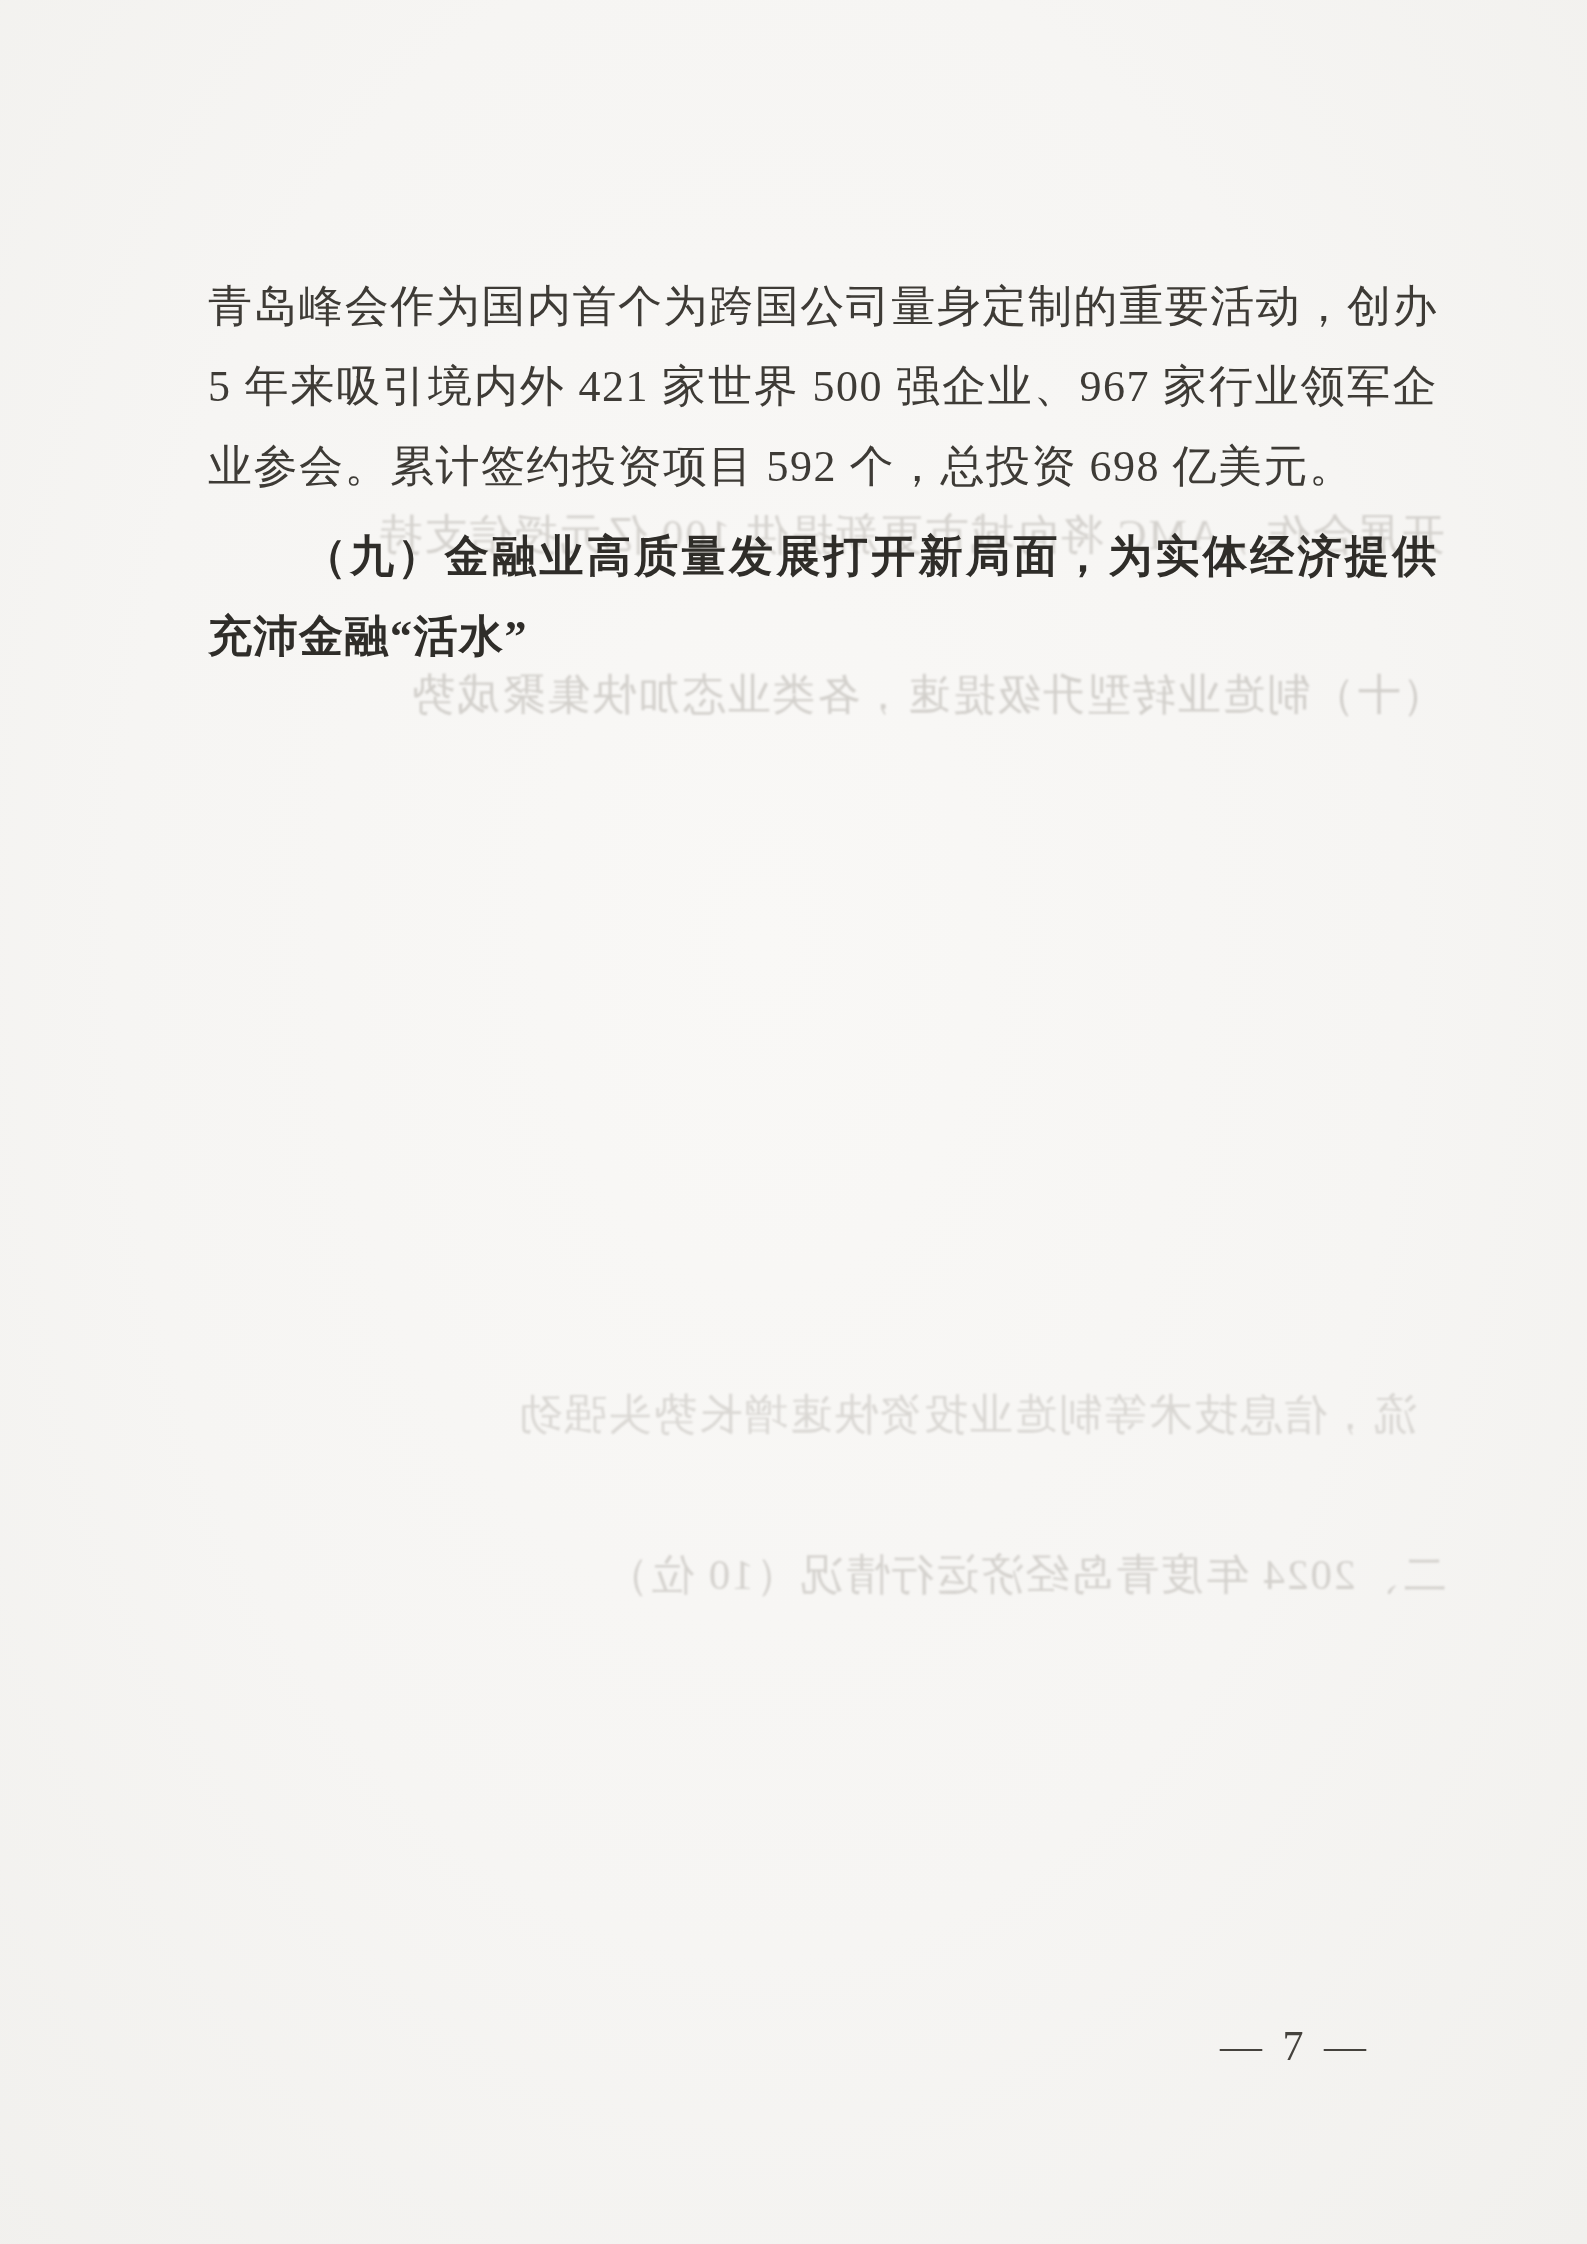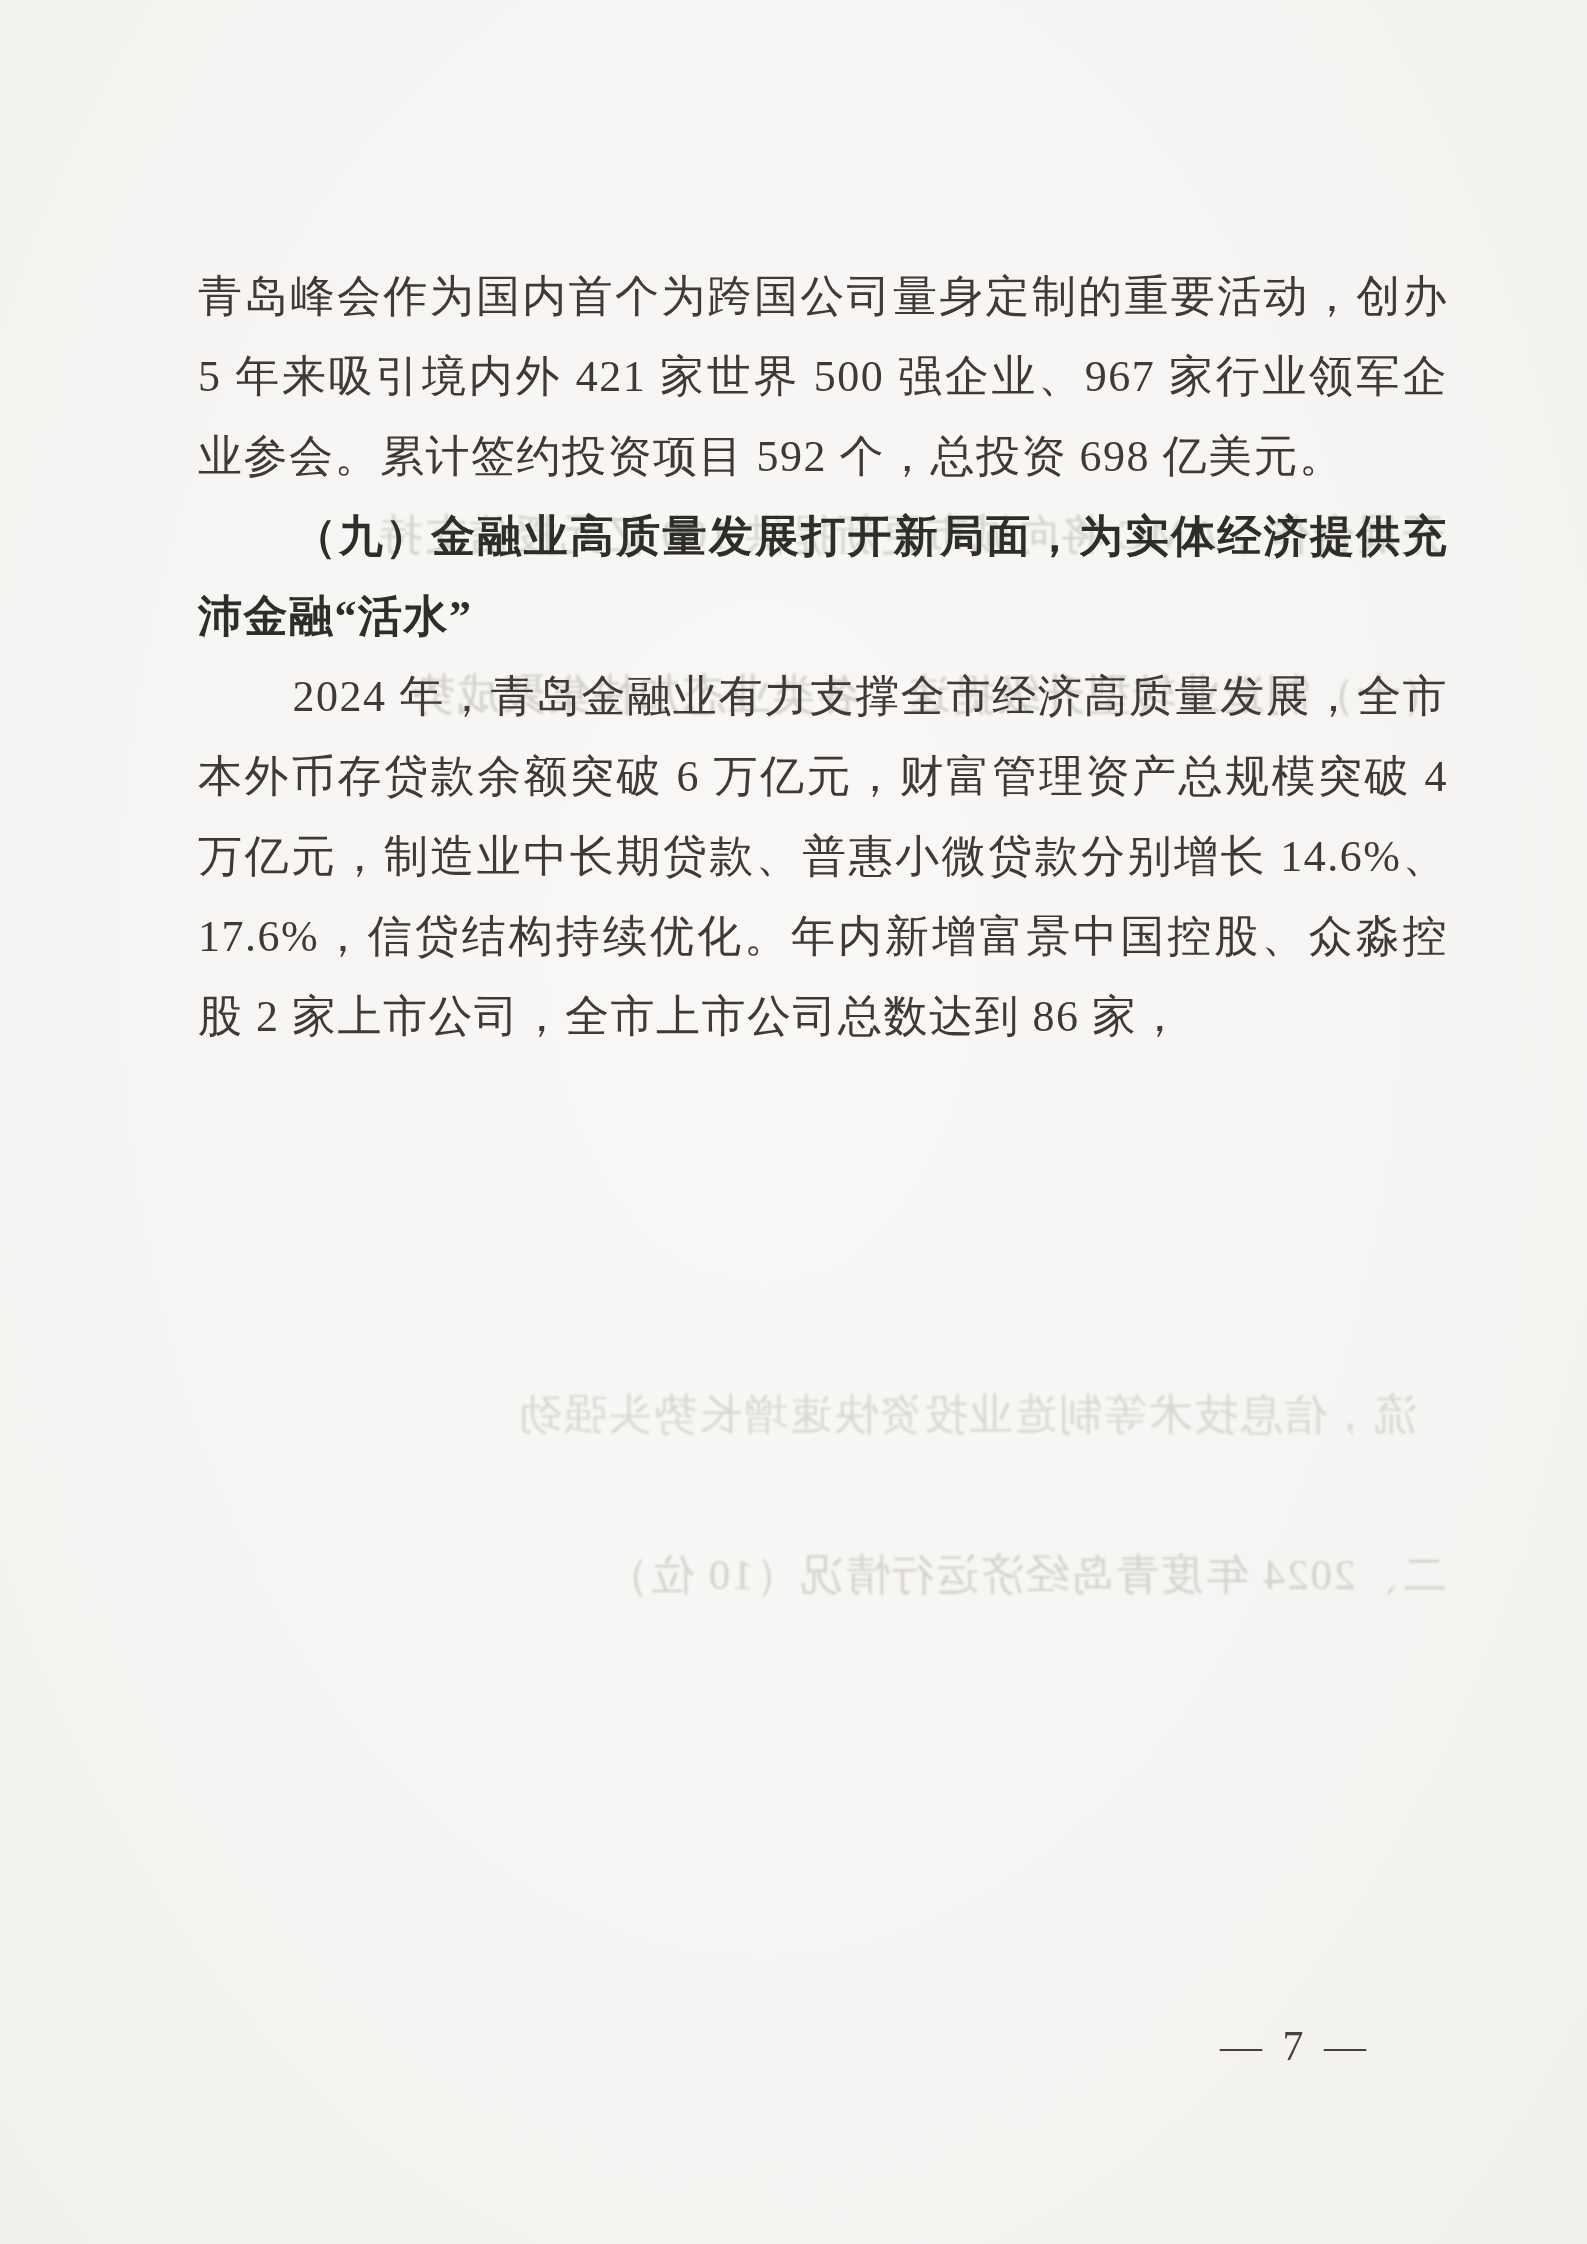--- a/index.html
+++ b/index.html
@@ -18,21 +18,21 @@
     font-family: "Liberation Serif", "DejaVu Serif", serif;
   }
   
   .content {
     position: absolute;
     left: 198px;
     top: 257px;
     width: 1250px;
   }
   .para, .heading {
-    margin: 0;
+    margin: 10px;
     font-size: 44px;
     line-height: 80px;
     letter-spacing: 1.5px;
     text-align: justify;
     color: #3e3b36;
   }
   .para { text-indent: 2.15em; font-weight: normal; }
   .para.no-indent { text-indent: 0; }
   .heading {
     text-indent: 2.15em;
@@ -78,18 +78,17 @@
   <div class="ghost ghost-3">流，信息技术等制造业投资快速增长势头强劲</div>
   <div class="ghost ghost-4">二、2024 年度青岛经济运行情况（10 位）</div>
 
   <div class="content">
     <p class="para no-indent">青岛峰会作为国内首个为跨国公司量身定制的重要活动，创办 5 年来吸引境内外 421 家世界 500 强企业、967 家行业领军企业参会。累计签约投资项目 592 个，总投资 698 亿美元。</p>
 
 
 
     <p class="heading">（九）金融业高质量发展打开新局面，为实体经济提供充沛金融“活水”</p>
 
-    <p class="para">2024 年，青岛金融业有力支撑全市经济高质量发展，全市本外币存贷款余额突破 6 万亿元，财富管理资产总规模突破 4 万亿元，制造业中长期贷款、普惠小微贷款分别增长 14.6%、17.6%，信贷结构持续优化。年内新增富景中国控股、众淼控股 2 家上市公司，全市上市公司总数达到 86 家，</p>
   </div>
 
   <div class="footer">— 7 —</div>
 
 </div>
 
 </body></html>

